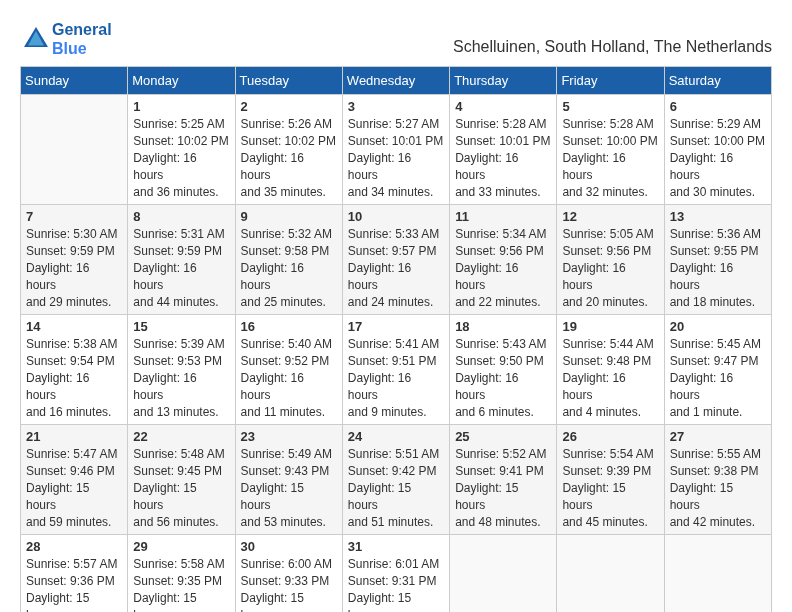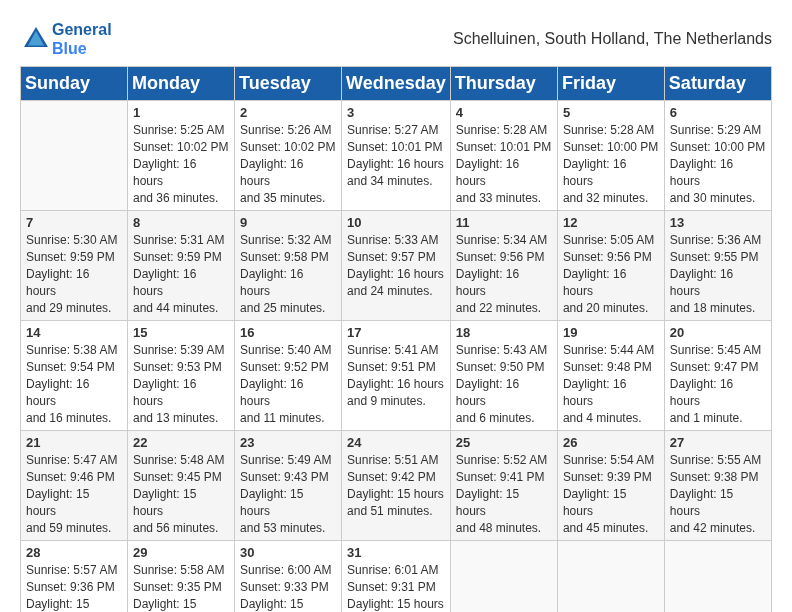--- a/index.html
+++ b/index.html
@@ -38,36 +38,36 @@
     }
     .month-title {
       font-size: 36px;
       font-weight: bold;
       color: #333;
       line-height: 1;
     }
     .location {
       font-size: 16px;
       color: #333;
-      margin-top: 10px;
+      margin-top: 18px;
     }
     table {
       width: 100%;
       border-collapse: collapse;
       font-size: 11px;
     }
     thead tr {
       background: #1a5fa8;
       color: #fff;
     }
     thead th {
       padding: 6px 4px;
       text-align: left;
-      font-size: 18px;
-      font-weight: bold;
+      font-size: 13px;
+      font-weight: normal;
       border: 1px solid #ccc;
     }
     tbody tr {
       border-bottom: 1px solid #ccc;
     }
     tbody td {
       vertical-align: top;
       padding: 4px 5px;
       border: 1px solid #ccc;
       min-height: 80px;

